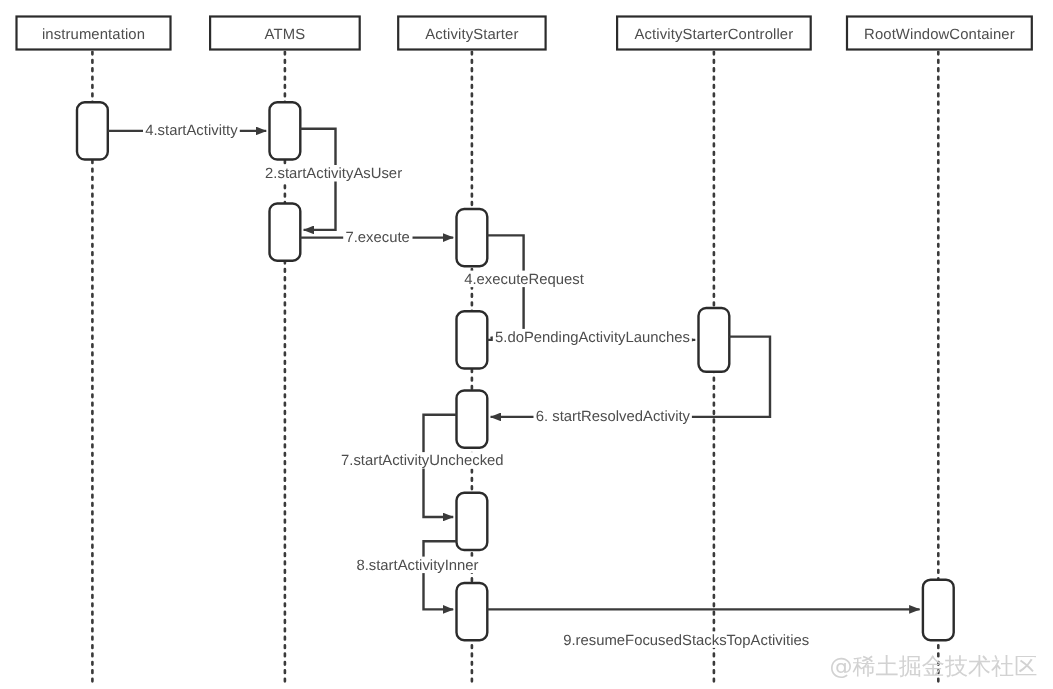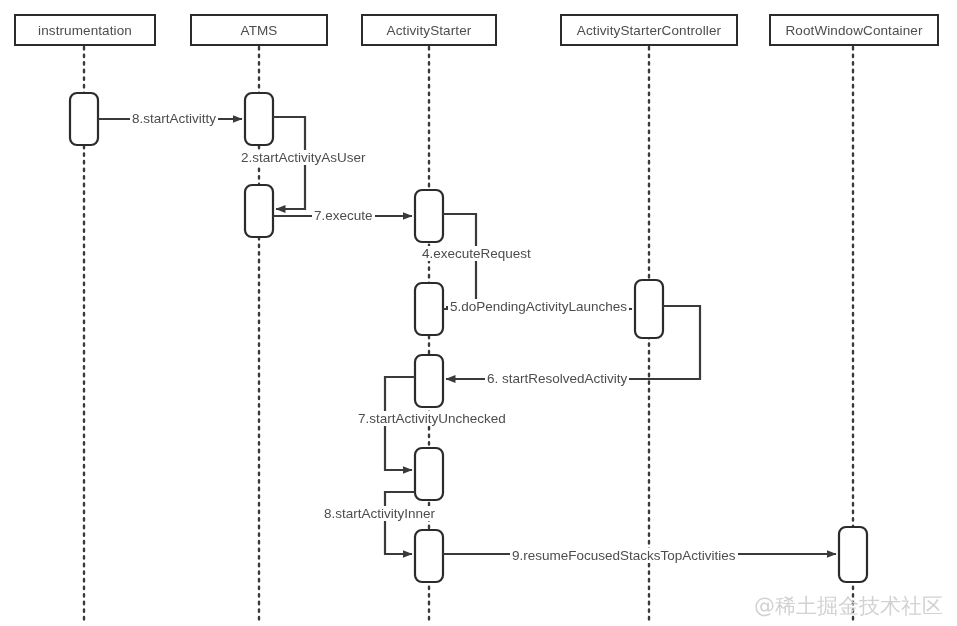--- a/index.html
+++ b/index.html
@@ -153,35 +153,35 @@
   </div>
 
   <div class="participant-box" style="left:560px; width:178px;">
     <span class="participant-label">ActivityStarterController</span>
   </div>
 
   <div class="participant-box" style="left:769px; width:170px;">
     <span class="participant-label">RootWindowContainer</span>
   </div>
 
-  <div class="msg-label" style="left:130px; top:111px;">8.startActivitty</div>
+  <div class="msg-label" style="left:130px; top:111px;">4.startActivitty</div>
 
   <div class="msg-label" style="left:239px; top:150px;">2.startActivityAsUser</div>
 
   <div class="msg-label" style="left:312px; top:208px;">7.execute</div>
 
   <div class="msg-label" style="left:420px; top:246px;">4.executeRequest</div>
 
   <div class="msg-label" style="left:448px; top:299px;">5.doPendingActivityLaunches</div>
 
   <div class="msg-label" style="left:485px; top:371px;">6. startResolvedActivity</div>
 
-  <div class="msg-label" style="left:308px; top:411px;margin-left:48px;">7.startActivityUnchecked</div>
+  <div class="msg-label" style="left:308px; top:411px;">7.startActivityUnchecked</div>
 
   <div class="msg-label" style="left:322px; top:506px;">8.startActivityInner</div>
 
-  <div class="msg-label" style="left:510px; top:548px;">9.resumeFocusedStacksTopActivities</div>
+  <div class="msg-label" style="left:510px; top:574px;">9.resumeFocusedStacksTopActivities</div>
 
 
 
   <div class="watermark">@稀土掘金技术社区</div>
 
 </div>
 
 </body></html>

